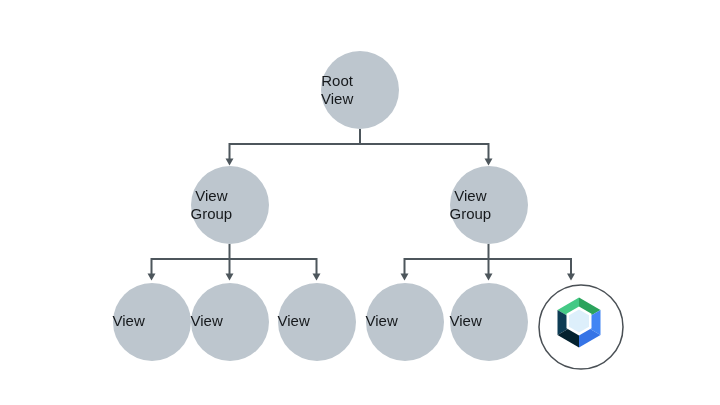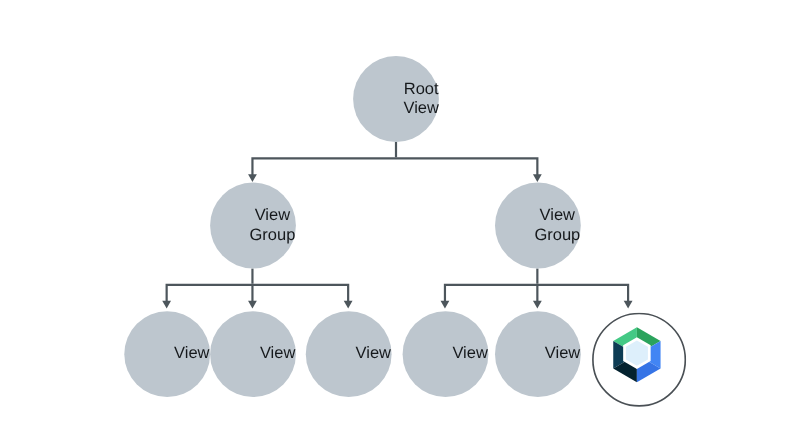--- a/index.html
+++ b/index.html
@@ -18,21 +18,21 @@
     pointer-events: none;
   }
   .node {
     position: absolute;
     width: 78px;
     height: 78px;
     border-radius: 50%;
     background: #bdc6ce;
     display: flex;
     align-items: center;
-    justify-content: flex-end;
+    justify-content: flex-start;
     text-align: center;
     color: #16191c;
     font-size: 15px;
     line-height: 18.5px;
   }
   .node .label span { display: block; }
   .compose-node {
     position: absolute;
     width: 86px;
     height: 86px;

